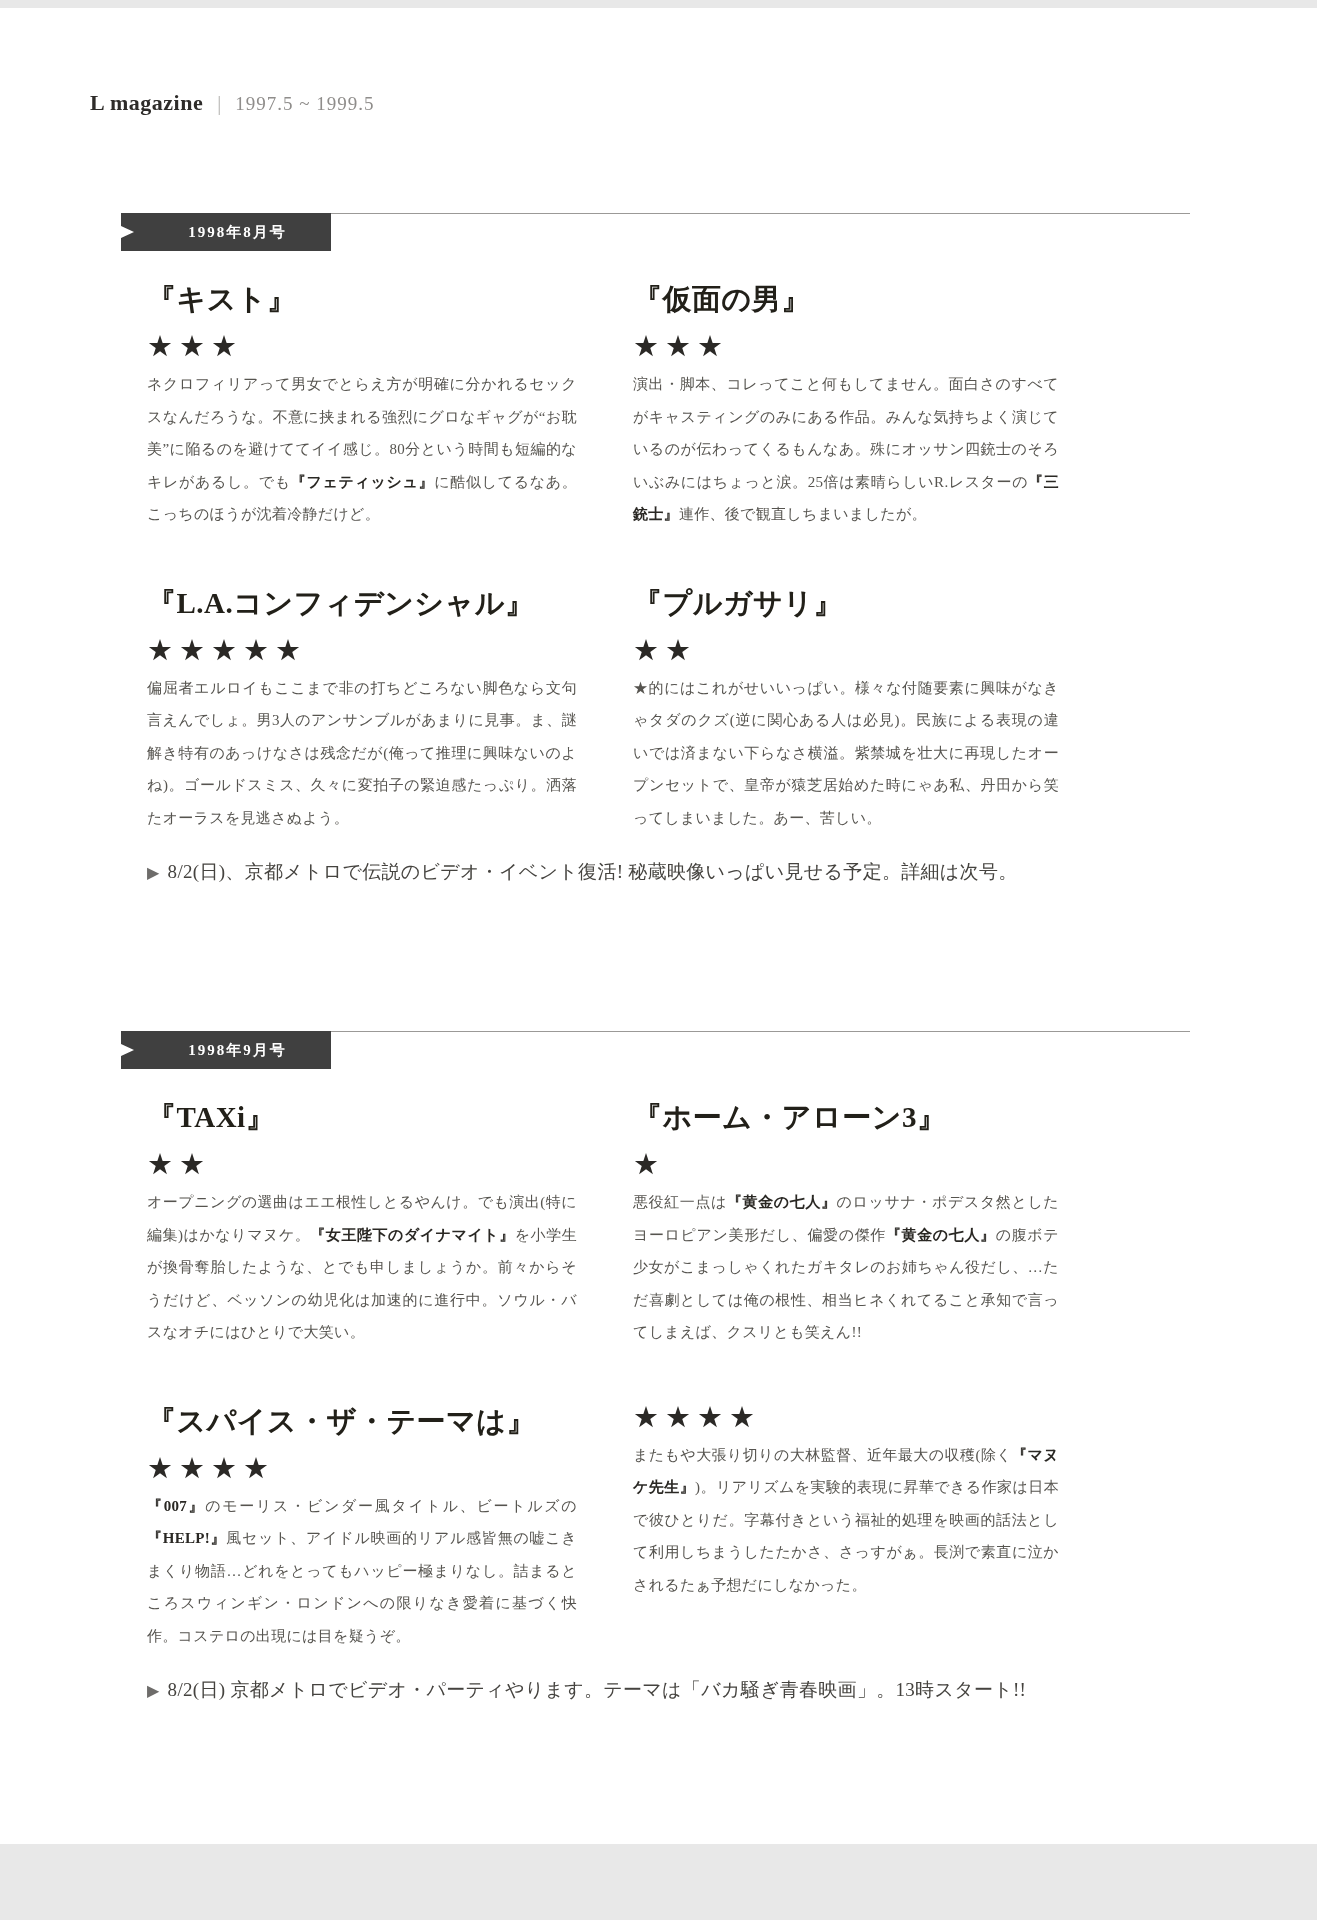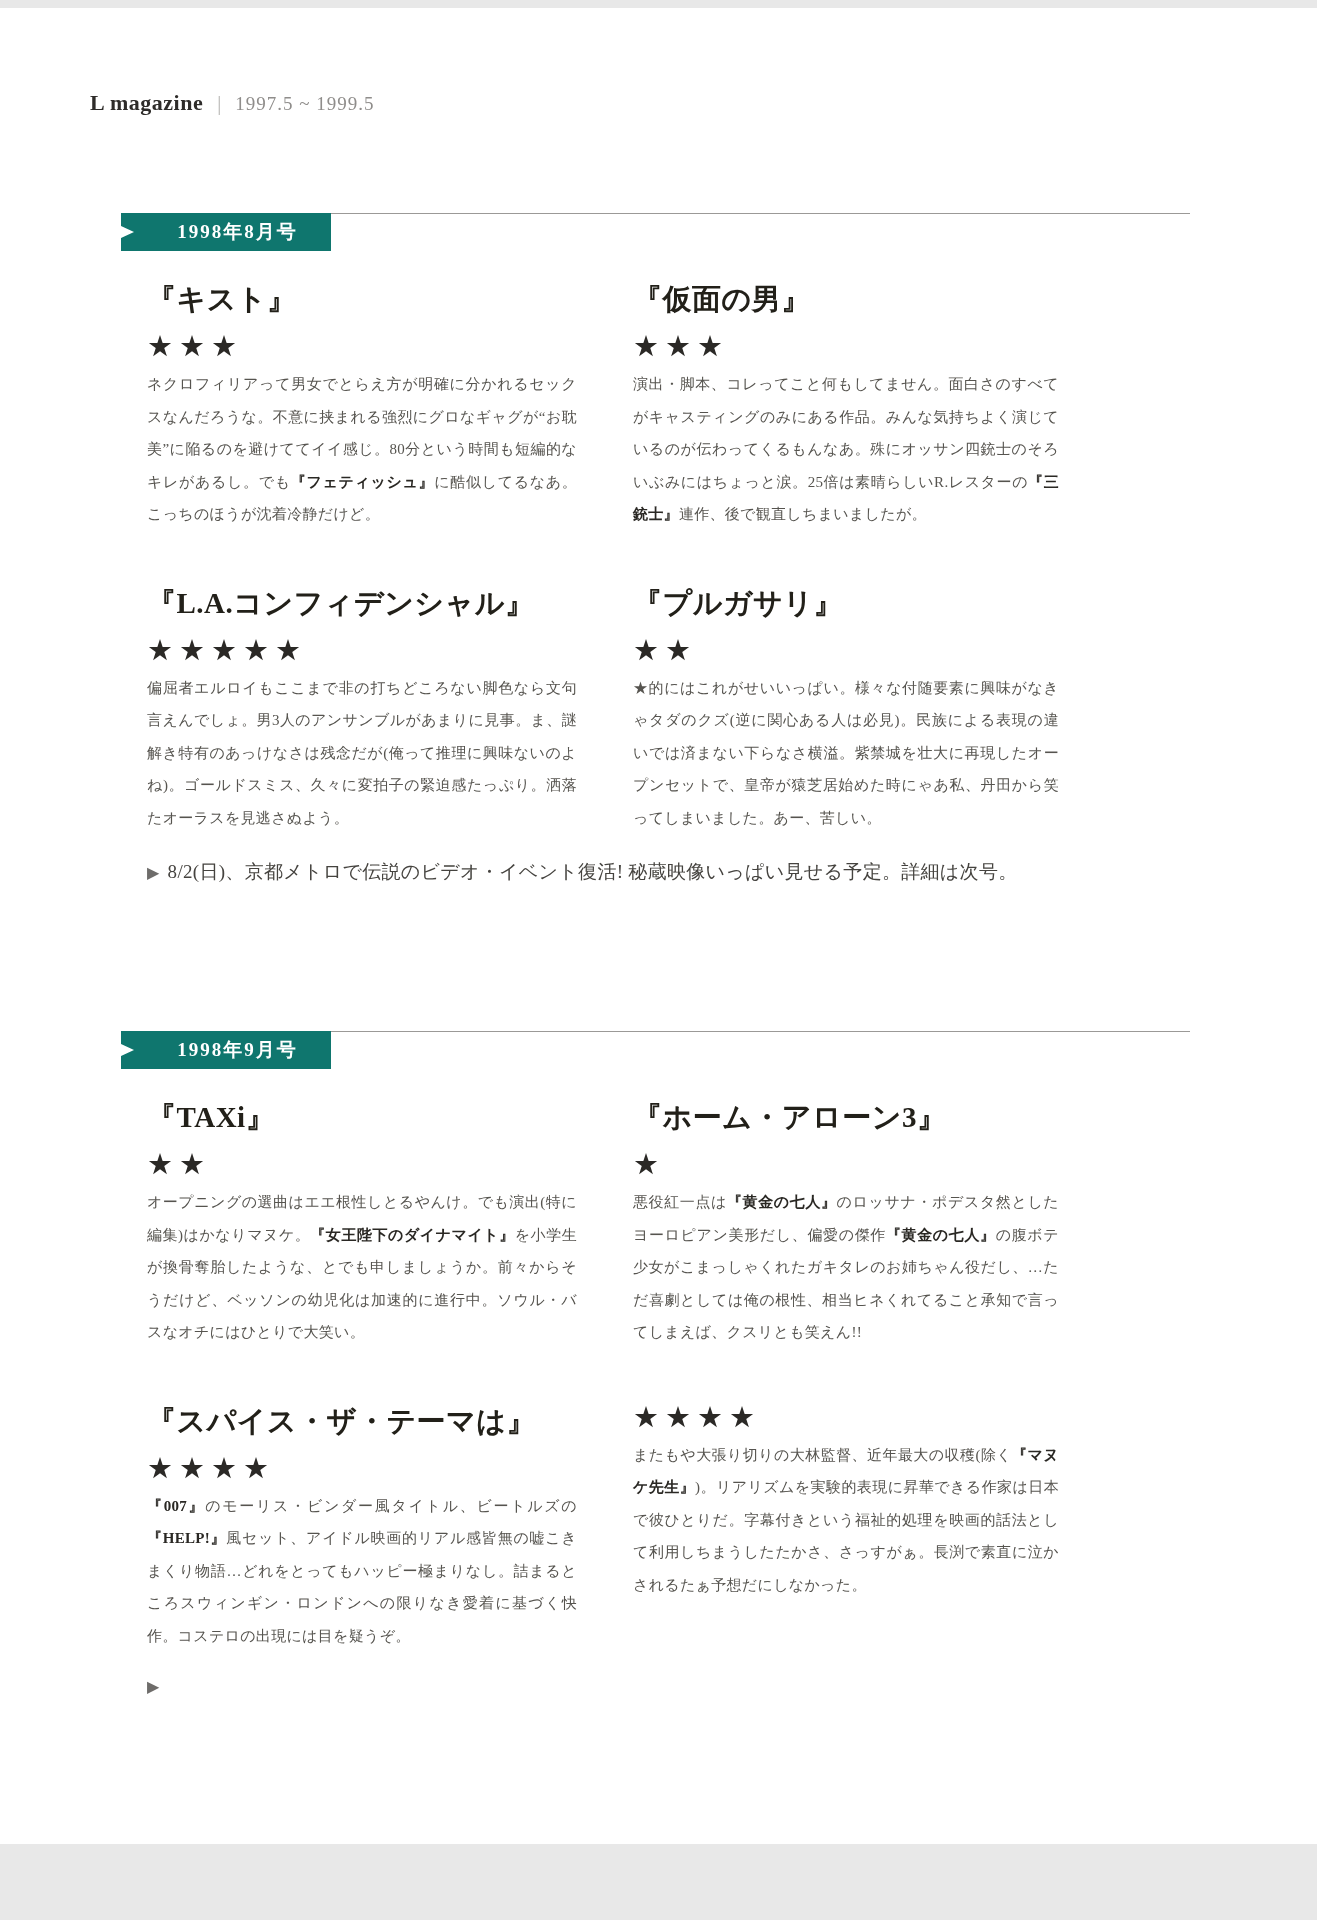--- a/index.html
+++ b/index.html
@@ -19,23 +19,23 @@
   .mag-period{font-size:19px;color:#8f8d8b;letter-spacing:1px;}
 
   
   .section{position:absolute;left:147px;width:1043px;}
   .section-1{top:205px;}
   .section-2{top:1023px;}
   .issue-row{position:relative;height:38px;}
   .issue-rule{position:absolute;left:0;right:0;top:0;border-top:1px solid #9b9997;}
   .issue-badge{
     position:absolute;left:-26px;top:0;height:38px;min-width:210px;
-    background:#0f766e;color:#fff;
+    background:#404040;color:#fff;
     display:flex;align-items:center;justify-content:center;
-    font-size:19px;letter-spacing:2px;font-weight:bold;
+    font-size:15px;letter-spacing:2px;font-weight:bold;
     padding:0 11px 0 34px;box-sizing:border-box;
     clip-path:polygon(0 0,100% 0,100% 100%,0 100%,0 66%,13px 50%,0 34%);
   }
   
   .reviews{
     display:grid;
     grid-template-columns:430px 426px;
     column-gap:56px;
     row-gap:54px;
     margin-top:30px;
@@ -133,18 +133,19 @@
         <div class="stars">★★★★</div>
         <p class="review-body"><span class="b">『007』</span><span>のモーリス・ビンダー風タイトル、ビートルズの</span><span class="b">『HELP!』</span><span>風セット、アイドル映画的リアル感皆無の嘘こきまくり物語…どれをとってもハッピー極まりなし。詰まるところスウィンギン・ロンドンへの限りなき愛着に基づく快作。コステロの出現には目を疑うぞ。</span></p>
       </div>
       <div class="review">
         <div class="stars">★★★★</div>
         <p class="review-body"><span>またもや大張り切りの大林監督、近年最大の収穫(除く</span><span class="b">『マヌケ先生』</span><span>)。リアリズムを実験的表現に昇華できる作家は日本で彼ひとりだ。字幕付きという福祉的処理を映画的話法として利用しちまうしたたかさ、さっすがぁ。長渕で素直に泣かされるたぁ予想だにしなかった。</span></p>
       </div>
     </div>
     <div class="note">
       <span class="note-arrow">▶</span>
+      <span>8/2(日) 京都メトロでビデオ・パーティやります。テーマは「バカ騒ぎ青春映画」。13時スタート!!</span>
     </div>
   </div>
 
   <div class="footer">369</div>
 
 </div>
 
 </body></html>

